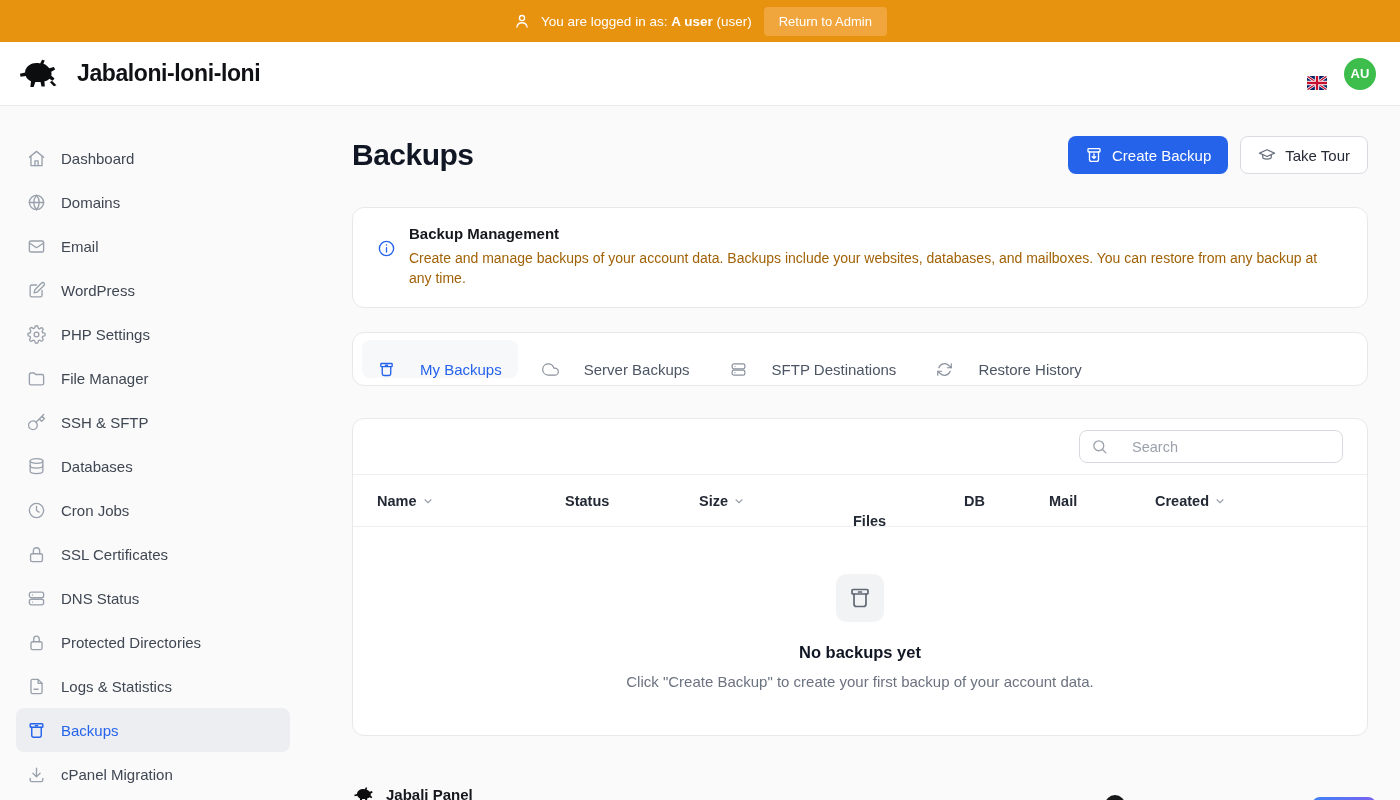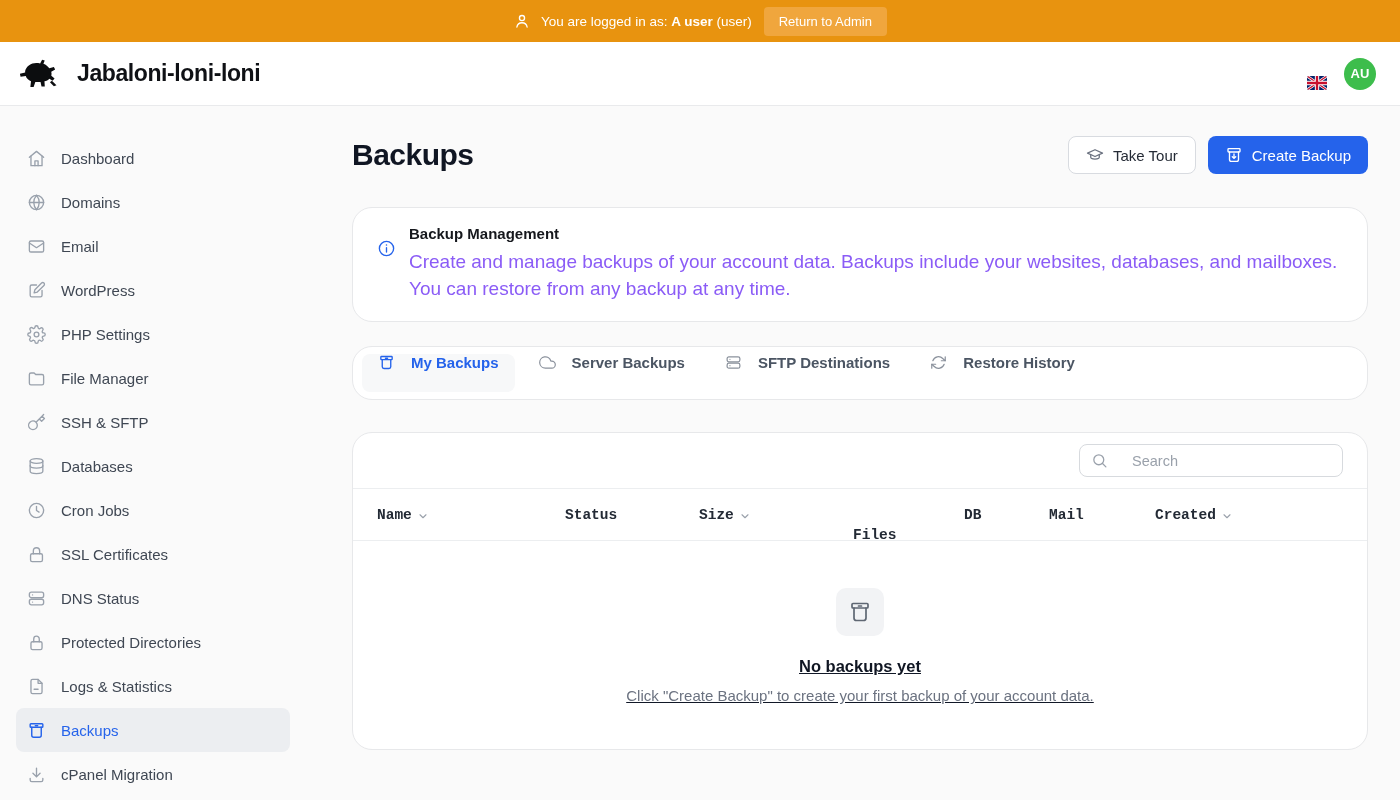--- a/index.html
+++ b/index.html
@@ -33,48 +33,48 @@
   
   .page-head { display:flex; align-items:center; margin-top:30px; height:38px; }
   .page-title { font-size:30px; font-weight:800; color:#101623; letter-spacing:-0.5px; }
   .head-actions { margin-left:auto; display:flex; gap:12px; }
   .btn { height:38px; padding:0 17px; border-radius:8px; font-size:15px; display:flex; align-items:center; gap:9px; font-weight:500; cursor:pointer; font-family:inherit; }
   .btn-secondary { background:#fff; border:1px solid #d8dbe0; color:#252b36; }
   .btn-secondary .b-icon { color:#6b7280; display:flex; }
   .btn-primary { background:#2563eb; border:none; color:#fff; }
   .btn-primary .b-icon { color:#fff; display:flex; }
 
-  .card { background:#fff; border:1px solid #e7e8ea; border-radius:20px; }
+  .card { background:#fff; border:1px solid #e7e8ea; border-radius:12px; }
 
   
   .info-card { margin-top:33px; padding:17px 24px 19px; display:flex; gap:13px; }
   .info-icon { color:#2563eb; margin-top:14px; display:flex; }
   .info-title { font-size:15px; font-weight:700; color:#16181d; margin-bottom:7px; }
-  .info-desc { font-size:19px; color:#8b5cf6; line-height:1.4; max-width:940px; }
+  .info-desc { font-size:14px; color:#a16207; line-height:1.4; max-width:940px; }
 
   
   .tabs-card { margin-top:24px; height:54px; padding:8px 9px; display:flex; gap:8px; align-items:center; }
-  .tab { height:38px; display:flex; align-items:flex-start; gap:16px; padding:0 16px; border-radius:8px; font-size:15px; color:#4b5563; font-weight:700; cursor:pointer; }
+  .tab { height:38px; display:flex; align-items:flex-end; gap:25px; padding:0 16px; border-radius:8px; font-size:15px; color:#4b5563; font-weight:400; cursor:pointer; }
   .tab .t-icon { color:#8a919c; display:flex; }
   .tab.active { background:#f7f8f9; color:#2563eb; }
   .tab.active .t-icon { color:#2563eb; }
 
   
   .table-card { margin-top:32px; height:318px; }
   .table-top { height:55px; display:flex; align-items:center; justify-content:flex-end; padding:0 24px; }
   .search-box { width:264px; height:33px; border:1px solid #d7dade; border-radius:8px; background:#fff; display:flex; align-items:center; gap:24px; padding:0 11px; }
   .search-box .s-icon { color:#9aa1ab; display:flex; }
   .search-box input { border:none; outline:none; font-size:14.5px; color:#374151; width:100%; font-family:inherit; background:transparent; }
   .search-box input::placeholder { color:#9aa1ab; }
   .table-header { height:53px; border-top:1px solid #eceef0; border-bottom:1px solid #eceef0; display:flex; align-items:center; padding:0 24px; font-size:14.5px; font-weight:600; color:#232a35; }
-  .col { display:flex; align-items:center; gap:5px;font-family:Liberation Mono, monospace; }
+  .col { display:flex; gap:5px; }
   .col .sort-ic { color:#9aa1ab; display:flex; margin-top:2px; }
   .c0{width:188px;} .c1{width:134px;} .c2{width:154px;} .c3{width:111px;margin-top:40px;} .c4{width:85px;} .c5{width:106px;} .c6{flex:1;}
 
-  .empty { text-align:center; padding-top:47px;text-decoration:underline; }
+  .empty { text-align:center; padding-top:47px; }
   .empty-icon { width:48px; height:48px; background:#f2f3f5; border-radius:10px; display:inline-flex; align-items:center; justify-content:center; color:#5f6773; }
   .empty-title { font-size:16.5px; font-weight:700; color:#101623; margin-top:21px; }
   .empty-desc { font-size:15px; color:#6b7280; margin-top:11px; }
 
   
   .footer { margin-top:44px; position:relative; height:70px; }
   .footer-brand { display:flex; align-items:center; gap:9px; padding-top:6px; color:#0c0d0f; }
   .footer-brand-name { font-size:15px; font-weight:700; color:#16181d; }
   .footer-circle { position:absolute; left:753px; top:15px; width:20px; height:20px; background:#17181a; border-radius:50%; cursor:pointer; }
   .footer-gradient-btn { position:absolute; right:-8px; top:17px; width:64px; height:40px; border:none; border-radius:8px; background:linear-gradient(90deg,#3b82f6,#7b61f0); cursor:pointer; }
@@ -268,38 +268,38 @@
         </span>
       <span class="nav-label">cPanel Migration</span>
     </div>
   </div>
 
   <div class="main">
 
     <div class="page-head">
       <h1 class="page-title">Backups</h1>
       <div class="head-actions">
-        <button class="btn btn-secondary">
-          <span class="b-icon">
-              <svg width="18" height="18" viewBox="0 0 24 24" fill="none" stroke="currentColor" stroke-width="1.7" stroke-linecap="round" stroke-linejoin="round">
-                <path d="M2 9.5L12 5l10 4.5L12 14z"></path>
-                <path d="M6.3 11.6V15c0 1.2 2.6 2.4 5.7 2.4s5.7-1.2 5.7-2.4v-3.4"></path>
-              </svg>
-            </span>
-          <span>Take Tour</span>
-        </button>
         <button class="btn btn-primary">
           <span class="b-icon">
               <svg width="18" height="18" viewBox="0 0 24 24" fill="none" stroke="currentColor" stroke-width="1.8" stroke-linecap="round" stroke-linejoin="round">
                 <rect x="4" y="3.5" width="16" height="4.5" rx="1"></rect>
                 <path d="M6 8v10a2.5 2.5 0 0 0 2.5 2.5h7A2.5 2.5 0 0 0 18 18V8"></path>
                 <path d="M12 10.5v6m0 0l-2.3-2.3m2.3 2.3l2.3-2.3"></path>
               </svg>
             </span>
           <span>Create Backup</span>
+        </button>
+        <button class="btn btn-secondary">
+          <span class="b-icon">
+              <svg width="18" height="18" viewBox="0 0 24 24" fill="none" stroke="currentColor" stroke-width="1.7" stroke-linecap="round" stroke-linejoin="round">
+                <path d="M2 9.5L12 5l10 4.5L12 14z"></path>
+                <path d="M6.3 11.6V15c0 1.2 2.6 2.4 5.7 2.4s5.7-1.2 5.7-2.4v-3.4"></path>
+              </svg>
+            </span>
+          <span>Take Tour</span>
         </button>
       </div>
     </div>
 
     <div class="card info-card">
       <span class="info-icon">
           <svg width="19" height="19" viewBox="0 0 24 24" fill="none" stroke="currentColor" stroke-width="1.7" stroke-linecap="round">
             <circle cx="12" cy="12" r="9"></circle>
             <path d="M12 11v5.5"></path>
             <circle cx="12" cy="7.6" r="1" fill="currentColor" stroke="none"></circle>

